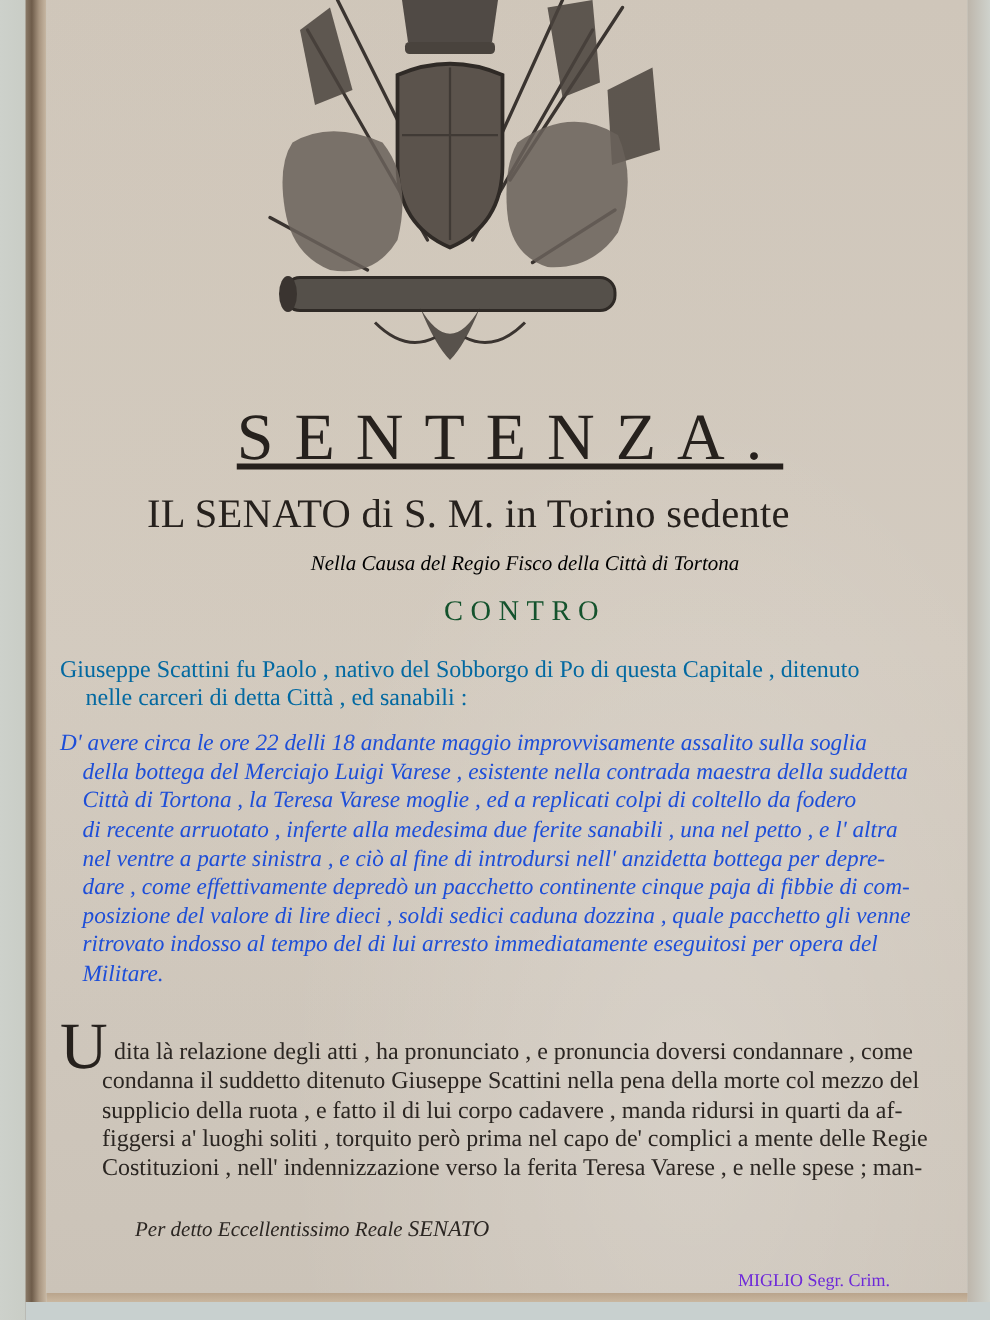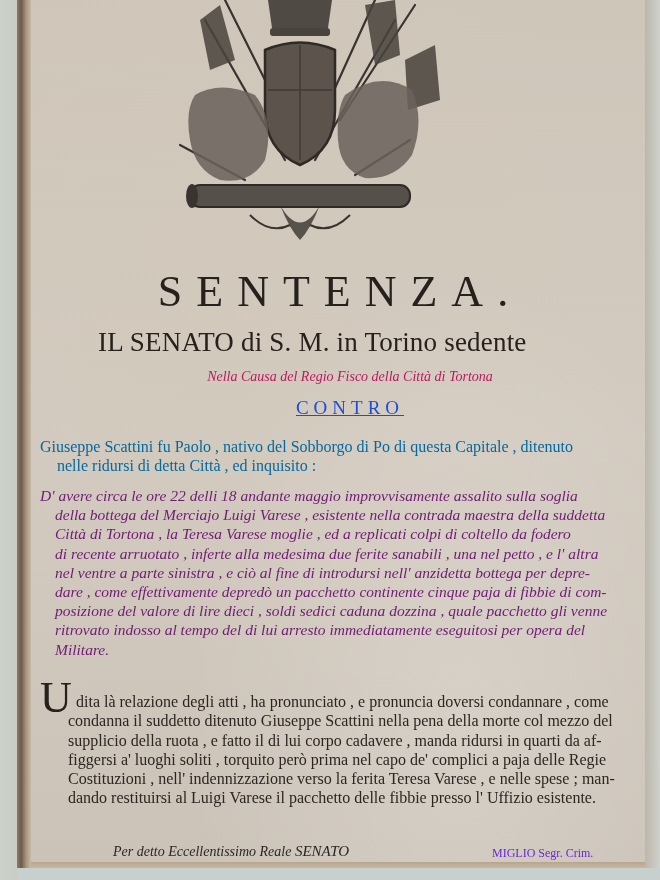--- a/index.html
+++ b/index.html
@@ -35,63 +35,63 @@
   .bottom-mat {
     position:absolute; left:17px; top:868px; width:643px; height:12px;
     background:#c8d0cf;
   }
   .emblem {
     position:absolute; left:150px; top:0; width:300px; height:245px;
   }
   .title {
     position:absolute; left:0; width:660px; top:266px; text-align:center;
     font-size:44px; letter-spacing:14px; color:#26211d;
-    padding-left:20px; box-sizing:border-box;
+    padding-left:20px; box-sizing:border-box;text-decoration:underline;
   }
   .subtitle {
     position:absolute; left:98px; top:327px; width:560px;
     font-size:27px; color:#26211d; white-space:nowrap; letter-spacing:0.2px;
   }
   .cause {
     position:absolute; left:0; width:660px; top:369px; text-align:center;
-    font-size:14px; font-style:italic; color:#be185d;
+    font-size:14px; font-style:italic; color:#000000;
     padding-left:40px; box-sizing:border-box;
   }
   .contro {
     position:absolute; left:0; width:660px; top:397px; text-align:center;
-    font-size:19px; letter-spacing:5px; color:#1d4ed8;
-    padding-left:40px; box-sizing:border-box;text-decoration:underline;
+    font-size:19px; letter-spacing:5px; color:#14532d;
+    padding-left:40px; box-sizing:border-box;
   }
   .defendant {
     position:absolute; left:40px; top:437px; width:600px;
     font-size:16px; line-height:19px; color:#0369a1;
   }
   .defendant div { white-space:nowrap; }
   .defendant .indent { padding-left:17px; }
   .charges {
     position:absolute; left:40px; top:486px; width:610px;
-    font-size:15.5px; line-height:19.2px; font-style:italic; color:#701a75;
+    font-size:15.5px; line-height:19.2px; font-style:italic; color:#1d4ed8;
   }
   .charges div { white-space:nowrap; }
   .charges .indent { padding-left:15px; }
   .verdict {
     position:absolute; left:40px; top:692px; width:610px;
     font-size:16px; line-height:19.3px; color:#2b2622;
   }
   .verdict div { white-space:nowrap; }
   .verdict .first { padding-left:36px; }
   .verdict .indent { padding-left:28px; }
   .verdict .indent2 { padding-left:34px; }
   .dropcap {
     position:absolute; left:40px; top:676px;
     font-size:44px; line-height:44px; color:#26211d;
   }
   .signed {
-    position:absolute; left:90px; top:843px;
-    font-size:14px; font-style:italic; color:#2b2622; white-space:nowrap;margin-left:23px;
+    position:absolute; left:90px; top:812px;
+    font-size:14px; font-style:italic; color:#2b2622; white-space:nowrap;
   }
   .signed .caps { font-style:italic; font-size:15px; }
   .secretary {
     position:absolute; left:492px; top:846px;
     font-size:12px; color:#6d28d9; white-space:nowrap;
   }
 </style>
 </head>
 <body>
 
@@ -137,42 +137,41 @@
   <path d="M100 215 Q120 235 140 225 M200 215 Q180 235 160 225" stroke="#3a3430" stroke-width="2" fill="none"></path>
 </svg>
 
 <div class="title">SENTENZA.</div>
 <div class="subtitle">IL SENATO di S. M. in Torino sedente</div>
 <div class="cause">Nella Causa del Regio Fisco della Città di Tortona</div>
 <div class="contro">CONTRO</div>
 
 <div class="defendant">
   <div>Giuseppe Scattini fu Paolo ,  nativo del Sobborgo di Po di questa Capitale ,  ditenuto</div>
-  <div class="indent">nelle ridursi di detta Città , ed inquisito :</div>
+  <div class="indent">nelle carceri di detta Città , ed sanabili :</div>
 </div>
 
 <div class="charges">
   <div>D' avere circa le ore 22 delli 18 andante maggio improvvisamente assalito sulla soglia</div>
   <div class="indent">della bottega del Merciajo Luigi Varese , esistente nella contrada maestra della suddetta</div>
   <div class="indent">Città di Tortona , la Teresa Varese moglie ,   ed a replicati colpi di coltello da fodero</div>
   <div class="indent">di recente arruotato , inferte alla medesima due ferite sanabili , una nel petto , e l' altra</div>
   <div class="indent">nel ventre a parte sinistra , e ciò al fine di introdursi nell' anzidetta bottega per depre-</div>
   <div class="indent">dare , come effettivamente depredò un pacchetto continente cinque paja di fibbie di com-</div>
   <div class="indent">posizione del valore di lire dieci , soldi sedici caduna dozzina , quale pacchetto gli venne</div>
   <div class="indent">ritrovato indosso al tempo del di lui arresto immediatamente eseguitosi per opera del</div>
   <div class="indent">Militare.</div>
 </div>
 
 <div class="dropcap">U</div>
 <div class="verdict">
   <div class="first">dita là relazione degli atti , ha pronunciato , e pronuncia doversi condannare , come</div>
   <div class="indent">condanna il suddetto ditenuto Giuseppe Scattini nella pena della morte col mezzo del</div>
   <div class="indent">supplicio della ruota , e fatto il di lui corpo cadavere , manda ridursi in quarti da af-</div>
-  <div class="indent">figgersi a' luoghi soliti , torquito però prima nel capo de' complici a paja delle Regie</div>
+  <div class="indent">figgersi a' luoghi soliti , torquito però prima nel capo de' complici a mente delle Regie</div>
   <div class="indent">Costituzioni , nell' indennizzazione verso la ferita Teresa Varese , e nelle spese ; man-</div>
-  <div class="indent">dando restituirsi al Luigi Varese il pacchetto delle fibbie presso l' Uffizio esistente.</div>
 </div>
 
 <div class="signed">
   <span>Per detto Eccellentissimo Reale</span>
   <span class="caps">SENATO</span>
 </div>
 <div class="secretary">MIGLIO Segr. Crim.</div>
 
 </body></html>

